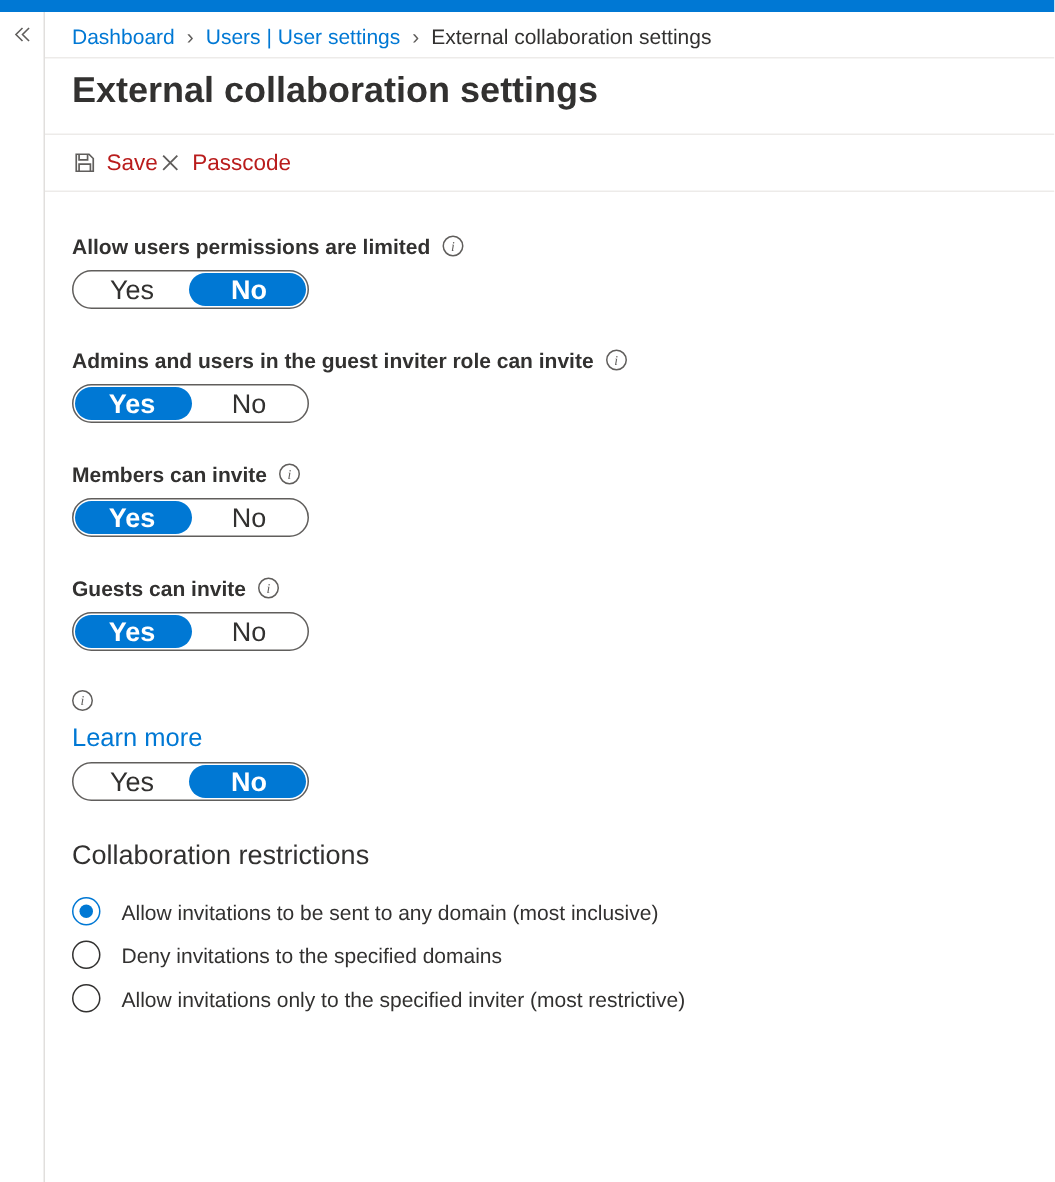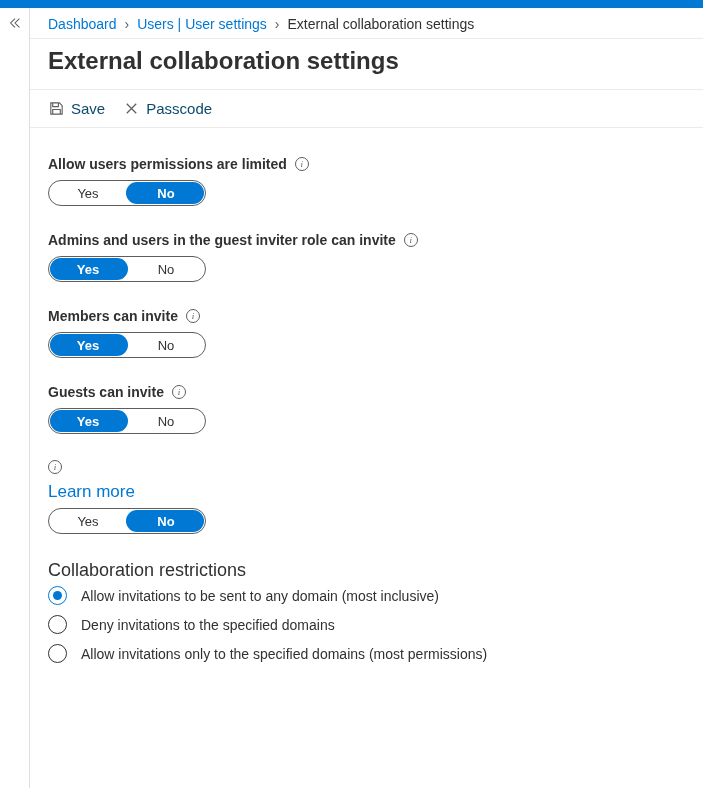--- a/index.html
+++ b/index.html
@@ -48,23 +48,23 @@
 .breadcrumb .current { color: #323130; }
 h1.page-title {
   font-size: 24px;
   font-weight: 600;
   padding: 8px 18px 14px;
   border-bottom: 1px solid #edebe9;
 }
 .cmd-bar {
   display: flex;
   align-items: center;
-  gap: 18px;
+  gap: 0;
   padding: 10px 18px;
-  color: #0c4a6e;
+  color: #b91c1c;
   border-bottom: 1px solid #edebe9;
 }
 .cmd-btn {
   display: flex;
   align-items: center;
   gap: 6px;
   cursor: pointer;
   font-size: 15px;
 }
 .cmd-btn svg { width: 17px; height: 17px; stroke: #605e5c; fill: none; }
@@ -112,21 +112,21 @@
   height: 26px;
   width: 158px;
   position: relative;
   background: #fff;
 }
 .toggle .opt {
   flex: 1;
   display: flex;
   align-items: center;
   justify-content: center;
-  font-size: 13px;
+  font-size: 18px;
   cursor: pointer;
   color: #323130;
   z-index: 1;
 }
 .toggle .opt.selected {
   color: #fff;
   font-weight: 600;
 }
 .toggle .pill {
   position: absolute;
@@ -134,21 +134,21 @@
   width: 50%;
   background: #0078d4;
   border-radius: 12px;
   transition: left 0.1s;
 }
 .toggle .pill.left { left: 1px; }
 .toggle .pill.right { left: calc(50% - 1px); }
 .section-header {
   font-size: 18px;
   font-weight: 400;
-  margin: 20px 0 0;
+  margin: 20px 0 12px;
   color: #323130;
 }
 .radio-row {
   display: flex;
   align-items: center;
   gap: 14px;
   padding: 5px 0;
   cursor: pointer;
 }
 .radio {
@@ -257,18 +257,18 @@
           <div class="radio-row">
             <div class="radio selected"></div>
             <span class="radio-label">Allow invitations to be sent to any domain (most inclusive)</span>
           </div>
           <div class="radio-row">
             <div class="radio"></div>
             <span class="radio-label">Deny invitations to the specified domains</span>
           </div>
           <div class="radio-row">
             <div class="radio"></div>
-            <span class="radio-label">Allow invitations only to the specified domains (most permissions)</span>
+            <span class="radio-label">Allow invitations only to the specified inviter (most restrictive)</span>
           </div>
         </div>
     </div>
   </div>
 </div>
 
 </body></html>

